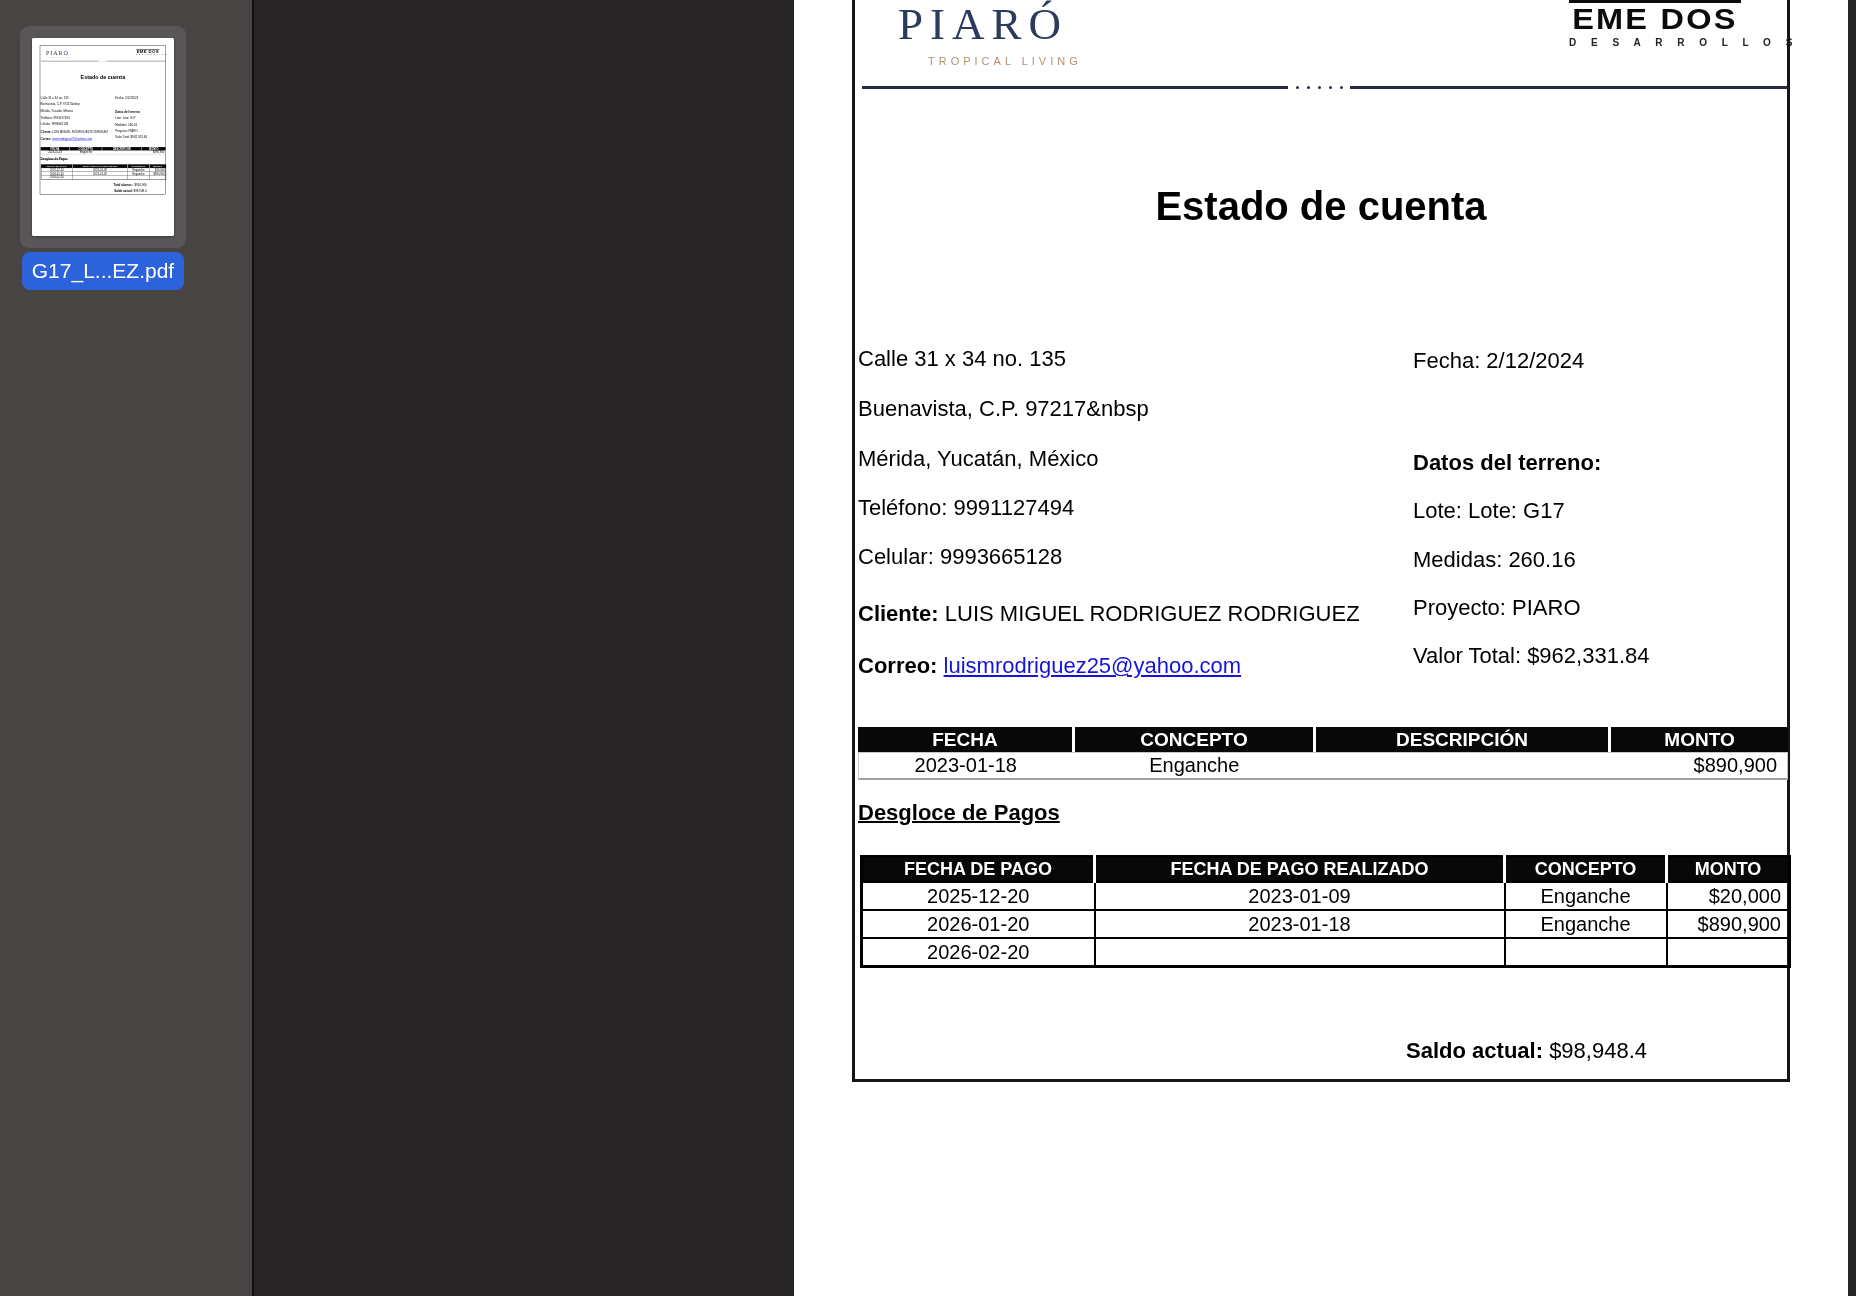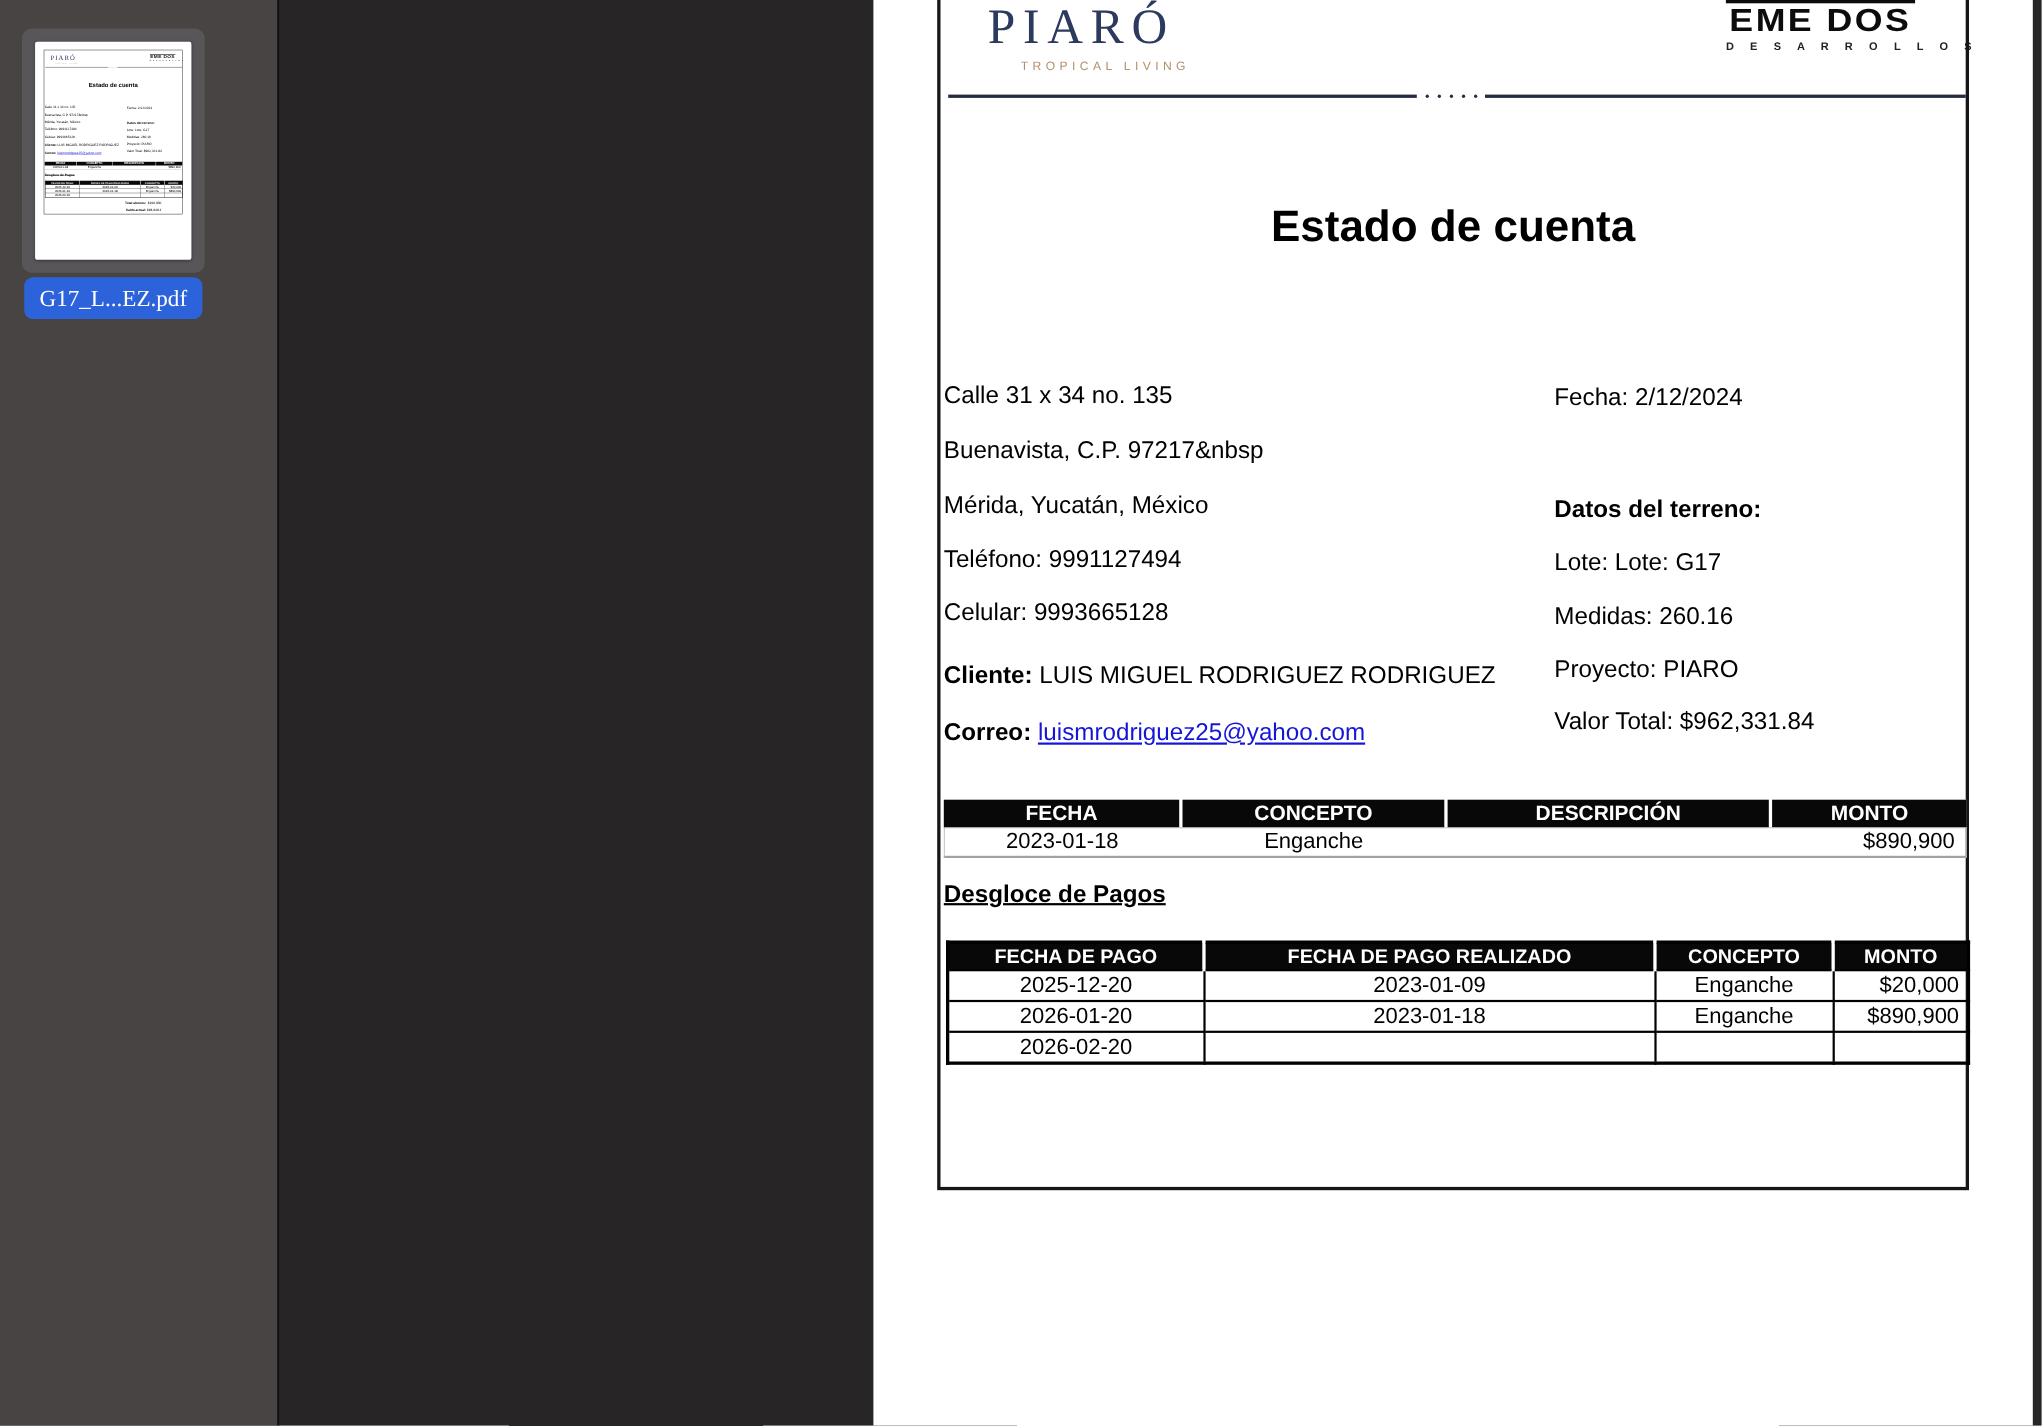--- a/index.html
+++ b/index.html
@@ -20,21 +20,21 @@
   }
   #thumb-page-clone{
     position:absolute;left:32px;top:38px;width:142px;height:198px;
     background:#ffffff;overflow:hidden;border-radius:2px;
     box-shadow:0 1px 3px rgba(0,0,0,.35);
   }
   #thumb-page-clone .page{left:0 !important;top:0 !important;transform:scale(0.1345);transform-origin:0 0;}
   .thumb-label{
     position:absolute;left:22px;top:252px;width:162px;height:38px;
     background:#2d63da;border-radius:8px;color:#ffffff;
-    font-size:21px;line-height:38px;text-align:center;white-space:nowrap;overflow:hidden;font-family:Liberation Serif, serif;
+    font-size:21px;line-height:38px;text-align:center;white-space:nowrap;overflow:hidden;
   }
   
   .page{
     position:absolute;left:794px;top:-84px;width:1054px;height:1490px;
     background:#ffffff;color:#000;
   }
   .abs{position:absolute;}
   
   .piaro{
     left:104px;top:82px;
@@ -288,14 +288,18 @@
     </tr>
     <tr>
       <td>2026-02-20</td>
       <td></td>
       <td></td>
       <td class="money"></td>
     </tr>
   </tbody>
     </table>
 
+  <div class="abs totals-line" style="top:1122px">
+    <span class="b">Saldo actual:</span>
+    <span>$98,948.4</span>
+  </div>
 
 </div>
 
 </body></html>

